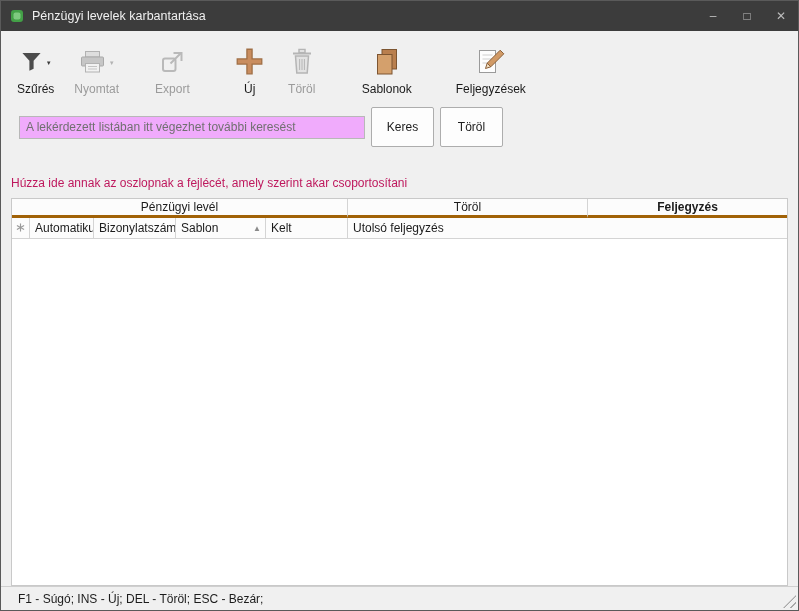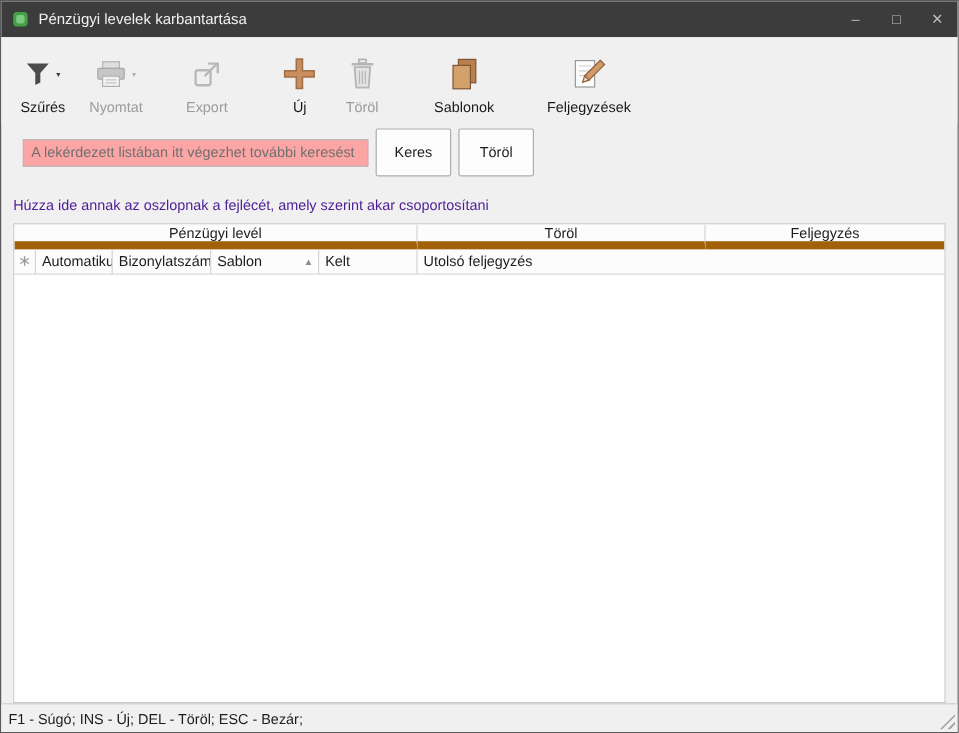--- a/index.html
+++ b/index.html
@@ -61,76 +61,76 @@
   .tb-btn.disabled .tb-caret { color: #b3b3b3; }
   .gap-md { margin-left: 16px; }
   .gap-lg { margin-left: 24px; }
   
   .search-row {
     flex: 0 0 36px;
     display: flex; align-items: center;
     padding: 4px 0 4px 18px; gap: 6px;
   }
   .search-input {
-    width: 288px; height: 23px;
-    border: 1px solid #b8b8b8; background: #fca5a5;
+    width: 346px; height: 23px;
+    border: 1px solid #b8b8b8; background: #f0abfc;
     padding: 0 6px; font-size: 12px; color: #3a3a3a;
     font-family: "Liberation Sans", sans-serif;
     outline: none;
   }
   .search-input::placeholder { color: #707070; opacity: 1; }
   .btn {
     width: 63px; height: 40px;
     background: #fdfdfd; border: 1px solid #adadad; border-radius: 2px;
     font-size: 12px; color: #1c1c1c;
     font-family: "Liberation Sans", sans-serif;
   }
   
   .group-hint {
-    margin: 13px 10px 8px 10px;
-    font-size: 12px; color: #4c1d95;
+    margin: 25px 10px 8px 10px;
+    font-size: 12px; color: #be185d;
   }
   
   .grid {
     flex: 1 1 auto;
     margin: 0 10px;
     border: 1px solid #c9c9c9;
     background: #fff;
     display: flex; flex-direction: column;
     overflow: hidden;
   }
   .band-row { display: flex; flex: 0 0 19px; background: #fcfcfc; }
   .band-cell {
     display: flex; align-items: center; justify-content: center;
-    border-right: 1px solid #d4d4d4; border-bottom: 7px solid #a16207;
+    border-right: 1px solid #d4d4d4; border-bottom: 3px solid #a16207;
     font-size: 12px; color: #1c1c1c;
   }
   .band-cell:last-child { border-right: none; }
   .col-row { display: flex; flex: 0 0 21px; background: #fcfcfc; }
   .col-cell {
     display: flex; align-items: center;
     padding: 0 4px 0 5px;
     border-right: 1px solid #d4d4d4; border-bottom: 1px solid #d4d4d4;
     font-size: 12px; color: #1c1c1c; white-space: nowrap; overflow: hidden;
   }
   .col-cell:last-child { border-right: none; }
   .col-cell.sorted { justify-content: space-between; }
   .sort-arrow { font-size: 8px; color: #8a8a8a; margin-left: 4px; }
   .c-ind { width: 18px; justify-content: center; padding: 0; }
   .c0 { width: 64px; } .c1 { width: 82px; } .c2 { width: 90px; }
   .c3 { width: 82px; } .c4 { width: 142px; } .c5 { width: 98px; }
   .c6 { flex: 1; }
-  .b0 { width: 336px; } .b1 { width: 240px; } .b2 { flex: 1; }
+  .b0 { width: 336px; } .b1 { width: 240px; } .b2 { flex: 1; font-weight: bold; }
   .grid-body { flex: 1; background: #fff; }
   
   .statusbar {
     flex: 0 0 24px;
     background: #f0f0f0; border-top: 1px solid #cfcfcf;
     display: flex; align-items: center;
-    padding-left: 6px; position: relative;
+    padding-left: 17px; position: relative;
   }
   .status-text { font-size: 12px; color: #1c1c1c; }
   .resize-grip {
     position: absolute; right: 2px; bottom: 2px;
     width: 13px; height: 13px;
     background: repeating-linear-gradient(135deg, #a9a9a9 0 1.5px, transparent 1.5px 4.5px);
     clip-path: polygon(100% 0, 100% 100%, 0 100%);
   }
 </style>
 </head>

